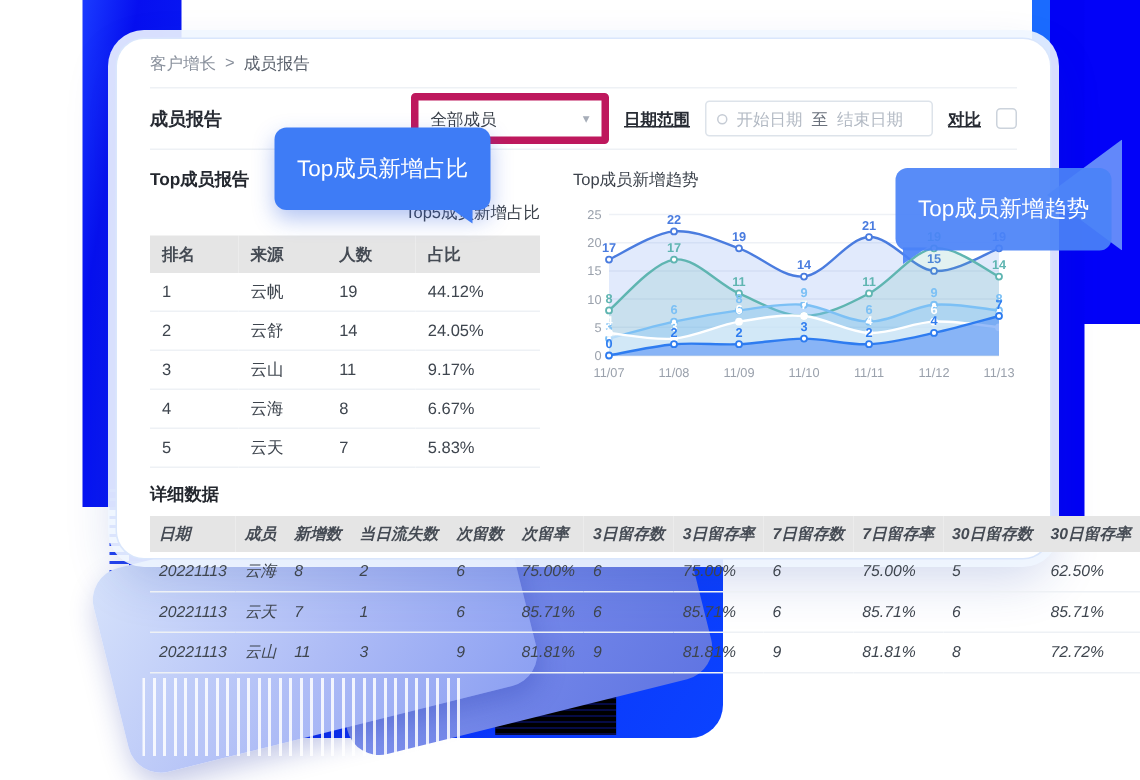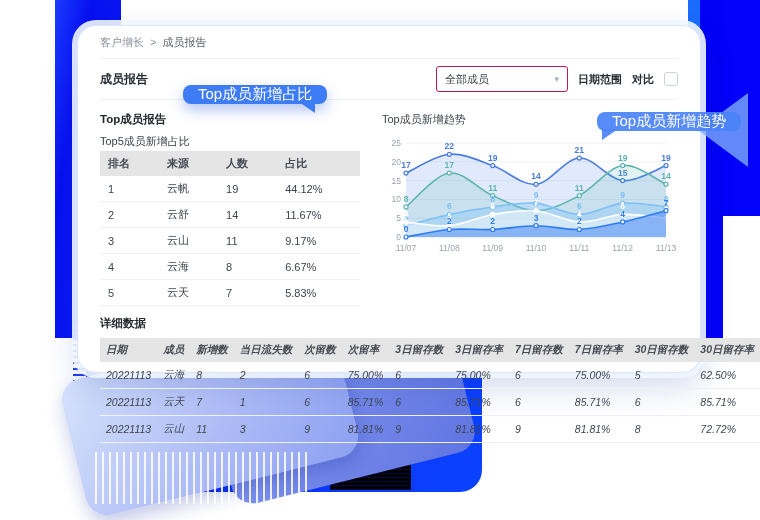--- a/index.html
+++ b/index.html
@@ -38,51 +38,51 @@
     background:#fff; border-radius:18px; z-index:2;
     box-shadow:0 0 0 1px #d9e6fc, 0 0 0 6px rgba(240,246,255,.9),
                0 14px 34px rgba(25,60,170,.20); padding:0 22px; }
   .breadcrumb { height:33px; display:flex; align-items:center; gap:6px;
     font-size:11px; color:#8a919d; border-bottom:1px solid #eef1f5; }
   .breadcrumb .crumb-current { color:#585f6a; }
   .filter-row { height:41px; display:flex; align-items:center;
     border-bottom:1px solid #eef1f5; font-size:11px; }
   .filter-title { font-size:12px; font-weight:bold; color:#272b33; }
   .filter-right { margin-left:auto; display:flex; align-items:center; gap:10px; }
-  .select-box { width:132px; height:24px; border:1px solid #be185d; border-radius:3px;
+  .select-box { width:132px; height:24px; border:5px solid #be185d; border-radius:3px;
     display:flex; align-items:center; padding:12px 8px; color:#3a4049; background:#fff; }
   .select-box .chev { margin-left:auto; color:#a6adb8; font-size:9px; }
-  .flabel { font-weight:bold; color:#272b33; }
+  .flabel { font-weight:bold; color:#272b33;text-decoration:underline; }
   .date-box { width:152px; height:24px; border:1px solid #dde3ea; border-radius:3px;
     display:flex; align-items:center; gap:6px; padding:0 7px; color:#b3bac4; background:#fff; }
   .date-box .dot { width:7px; height:7px; border:1px solid #c6ccd5; border-radius:50%; }
   .date-box .to { color:#6a717c; }
   .checkbox { width:14px; height:14px; border:1px solid #ccd3dc; border-radius:3px; background:#fff; }
 
   .content { padding-top:12px; }
   .top-section { display:flex; }
   .col-left { width:262px; }
   .col-right { flex:1; margin-left:22px; }
   .sec-title { font-size:11.5px; font-weight:bold; color:#23272e; }
-  .sub-title { font-size:11px; color:#3c424b; margin:7px 0 2px; }
+  .sub-title { font-size:11px; color:#3c424b; margin:7px 0 8px;text-align:right; }
   .chart-title { font-size:11px; color:#3c424b; margin-bottom:2px; }
 
   table { border-collapse:collapse; width:100%; }
   thead th { background:#e5e5e5; color:#454b54; font-weight:bold; text-align:left;
     padding:5px 6px; white-space:nowrap; }
   tbody td { color:#3e454e; padding:5px 6px; border-bottom:1px solid #eef1f5; white-space:nowrap; }
   .top-table { font-size:11px; }
   .top-table th,.top-table td { padding:5px 8px; }
   .detail-section { margin-top:10px; }
   .detail-table { font-size:10.5px; margin-top:7px;font-style:italic; }
   .detail-table tbody td { padding:6px 6px; }
 
   
   .callout { position:absolute; z-index:5; color:#fff; font-size:15px;
-    padding:0 15px; border-radius:8px; white-space:nowrap; }
+    padding:18px 15px; border-radius:8px; white-space:nowrap; }
   .callout-left { left:183px; top:85px; background:#3e7cf6;
     box-shadow:0 6px 14px rgba(40,90,220,.35); }
   .callout-left .tail { position:absolute; right:12px; bottom:-9px; width:0; height:0;
     border-left:16px solid transparent; border-top:11px solid #3e7cf6; }
   .callout-right { left:597px; top:112px; background:rgba(74,130,247,.92); }
   .callout-right .tail { position:absolute; left:5px; bottom:-9px; width:0; height:0;
     border-right:16px solid transparent; border-top:11px solid rgba(74,130,247,.92); }
 </style>
 </head>
 <body>
@@ -109,20 +109,26 @@
     </div>
 
     <div class="filter-row">
       <span class="filter-title">成员报告</span>
       <div class="filter-right">
         <div class="select-box">
           <span>全部成员</span>
           <span class="chev">▾</span>
         </div>
         <span class="flabel">日期范围</span>
+        <div class="date-box">
+          <span class="dot"></span>
+          <span>开始日期</span>
+          <span class="to">至</span>
+          <span>结束日期</span>
+        </div>
         <span class="flabel">对比</span>
         <span class="checkbox"></span>
       </div>
     </div>
 
     <div class="content">
       <div class="top-section">
         <div class="col-left">
           <div class="sec-title">Top成员报告</div>
           <div class="sub-title">Top5成员新增占比</div>
@@ -139,21 +145,21 @@
                 <tr>
                   <td>1</td>
                   <td>云帆</td>
                   <td>19</td>
                   <td>44.12%</td>
                 </tr>
                 <tr>
                   <td>2</td>
                   <td>云舒</td>
                   <td>14</td>
-                  <td>11.67%</td>
+                  <td>24.05%</td>
                 </tr>
                 <tr>
                   <td>3</td>
                   <td>云山</td>
                   <td>11</td>
                   <td>9.17%</td>
                 </tr>
                 <tr>
                   <td>4</td>
                   <td>云海</td>

